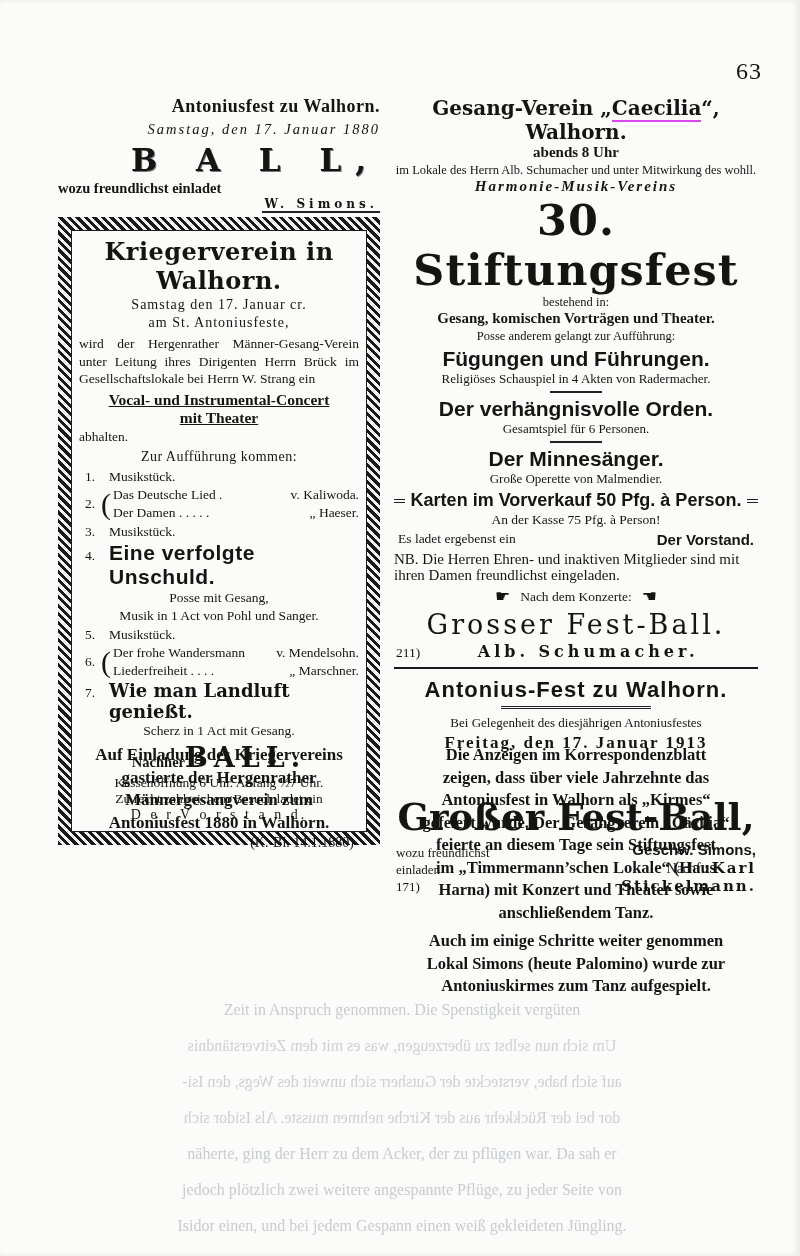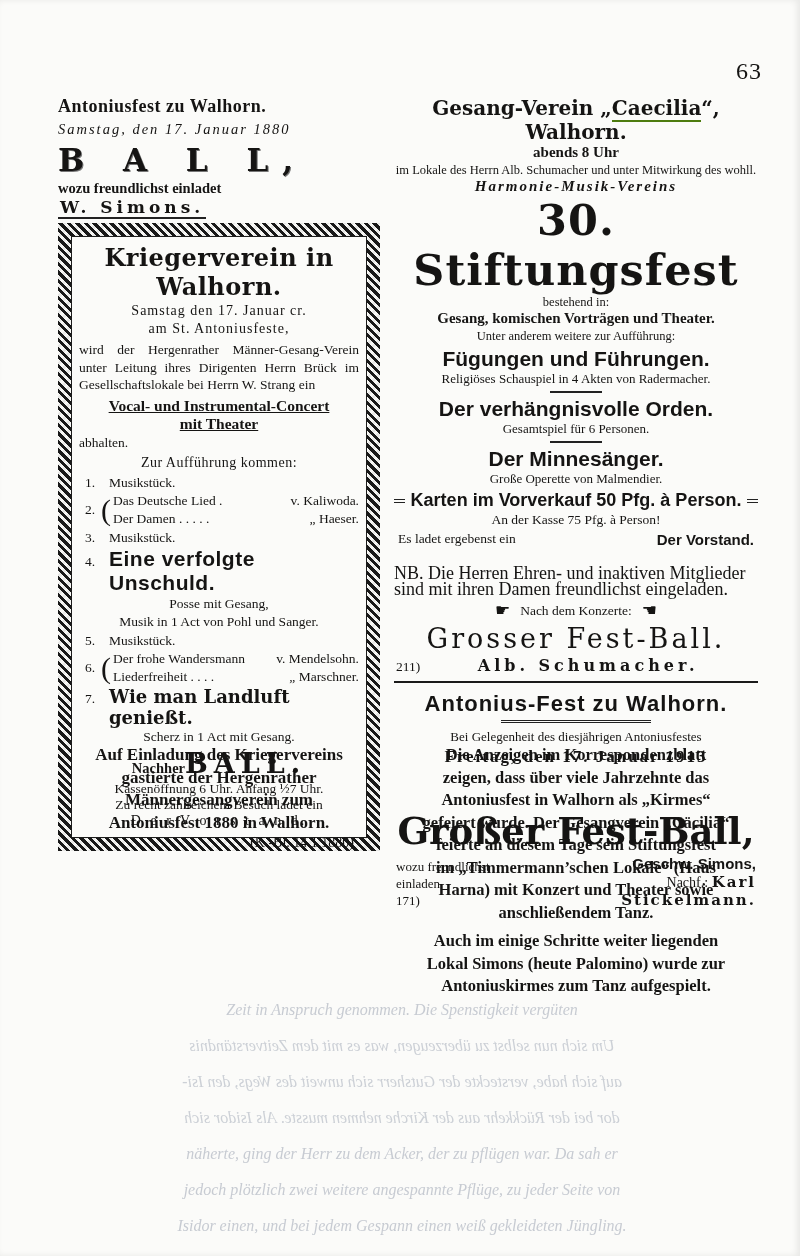--- a/index.html
+++ b/index.html
@@ -8,29 +8,29 @@
     background:#fbfbf9;color:#151413;overflow:hidden;
     font-family:"Liberation Serif", serif;
     box-shadow:inset -3px 0 6px rgba(0,0,0,.08);
   }
   .pageno{position:absolute;top:58px;right:38px;font-size:24px;letter-spacing:1px;}
 
   
   .cols{position:absolute;left:58px;top:96px;width:700px;display:flex;gap:14px;}
   .colL{width:322px;flex:none;}
   .colR{width:364px;flex:none;}
-  .ctr{text-align:left;}
+  .ctr{text-align:right;}
 
   
   .ad1-title{font-size:18px;font-weight:bold;letter-spacing:.5px;}
   .ad1-date{font-size:14.5px;letter-spacing:2px;margin-top:4px;font-style:italic;}
   .ad1-ball{font-size:31px;font-weight:bold;letter-spacing:14px;margin-top:4px;
     font-family:"DejaVu Serif",serif;text-shadow:1px 1px 0 #777;}
   .ad1-invite{font-size:14.5px;font-weight:bold;text-align:left;margin-top:2px;}
-  .ad1-sig{font-size:17px;font-weight:bold;letter-spacing:4px;
+  .ad1-sig{font-size:12px;font-weight:bold;letter-spacing:4px;text-align:right;
     font-family:"DejaVu Serif",serif;}
   .ad1-sig span{border-bottom:2px solid #222;padding:0 2px;}
 
   
   .chain{
     margin-top:6px;
     padding:13px;
     background:
       repeating-linear-gradient(45deg,#191919 0 3px,rgba(250,250,248,.92) 3px 6px),
       repeating-linear-gradient(-45deg,#191919 0 3px,#dcdcd8 3px 6px);
@@ -59,41 +59,41 @@
   .subline{font-size:13.5px;text-align:center;line-height:18px;}
   .nachher-row{display:flex;align-items:baseline;justify-content:center;margin-top:2px;}
   .nachher{font-size:14.5px;font-weight:bold;}
   .ball2{font-size:27px;font-weight:bold;letter-spacing:6px;font-family:"DejaVu Serif",serif;}
   .kasse{font-size:13.5px;text-align:center;margin-top:2px;}
   .kv-invite{font-size:13.5px;text-align:center;}
   .kv-sig{font-size:14px;text-align:center;letter-spacing:3px;}
 
   
   .cae-title{font-size:20px;font-weight:bold;text-align:center;font-family:"DejaVu Serif",serif;}
-  .cae-title .ul{border-bottom:2px solid #4d7c0f;}
+  .cae-title .ul{border-bottom:2px solid #d946ef;}
   .cae-date{font-size:15px;text-align:center;margin-top:6px;}
   .cae-date b{letter-spacing:.5px;}
   .cae-time{font-size:15px;font-weight:bold;text-align:center;}
   .cae-venue{font-size:12.5px;text-align:center;margin-top:2px;}
   .cae-harm{font-size:15px;font-weight:bold;font-style:italic;text-align:center;letter-spacing:2px;}
   .cae-head{font-size:43px;font-weight:bold;text-align:center;line-height:50px;
     font-family:"DejaVu Serif",serif;letter-spacing:1px;}
   .cae-best{font-size:12.5px;text-align:center;}
   .cae-cons{font-size:15px;font-weight:bold;text-align:center;}
   .cae-unter{font-size:12.5px;text-align:center;margin-top:2px;}
   .playt{font-size:21px;font-weight:bold;text-align:center;font-family:"Liberation Sans",sans-serif;margin-top:3px;}
   .plays{font-size:13px;text-align:center;}
   .mini-rule{width:52px;border-top:2px solid #222;margin:4px auto;}
   .flank{display:flex;align-items:center;gap:6px;margin-top:3px;}
   .flank::before,.flank::after{content:"";flex:1;border-top:4px double #222;}
   .flank .txt{font-size:18px;font-weight:bold;font-family:"Liberation Sans",sans-serif;white-space:nowrap;}
   .kasse2{font-size:13.5px;text-align:center;margin-top:1px;}
   .inviterow{display:flex;justify-content:space-between;font-size:13.5px;margin-top:3px;padding:0 4px;}
   .inviterow .vb{font-weight:bold;font-size:15px;font-family:"Liberation Sans",sans-serif;}
-  .nb{font-size:18px;line-height:16px;margin-top:17px;}
+  .nb{font-size:15px;line-height:16px;margin-top:3px;}
   .handrow{display:flex;justify-content:center;align-items:center;gap:10px;font-size:13.5px;margin-top:3px;}
   .hand{font-size:17px;}
   .festball{font-size:27px;text-align:center;letter-spacing:3px;margin-top:2px;font-family:"DejaVu Serif",serif;}
   .schurow{display:flex;align-items:baseline;font-size:13.5px;margin-top:2px;padding:0 2px;}
   .schurow .ref{flex:none;}
   .schurow .sig{flex:1;text-align:center;font-weight:bold;letter-spacing:4px;font-size:16px;
     font-family:"DejaVu Serif",serif;}
   .wide-rule{border-top:2px solid #1a1a1a;margin:6px 0 8px;}
   .anto-title{font-size:22px;font-weight:bold;text-align:center;letter-spacing:1px;
     font-family:"Liberation Sans",sans-serif;}
@@ -112,21 +112,21 @@
   
   .caps{position:absolute;left:58px;top:744px;width:700px;display:flex;gap:14px;}
   .capL{width:322px;flex:none;text-align:center;}
   .capR{width:364px;flex:none;text-align:center;}
   .capline{font-size:17px;font-weight:bold;line-height:22.5px;}
   .capsrc{font-size:14px;text-align:right;padding-right:26px;margin-top:1px;}
   .caprline{font-size:16.5px;font-weight:bold;line-height:22.5px;}
   .cap-gap{height:6px;}
 
   
-  .bleed{position:absolute;left:52px;top:992px;width:700px;font-style:italic;}
+  .bleed{position:absolute;left:52px;top:992px;width:700px;}
   .bline{font-size:16px;line-height:36px;color:#c7cbd2;text-align:center;white-space:nowrap;}
   .mir{transform:scaleX(-1);color:#ccd0d6;}
 </style>
 </head>
 <body>
 
 <div class="page">
 
   <div class="pageno">63</div>
 
@@ -225,21 +225,21 @@
     <div class="colR">
 
       <div>
         <div class="cae-title"><span>Gesang-Verein „</span><span class="ul">Caecilia</span><span>“, Walhorn.</span></div>
         <div class="cae-time">abends 8 Uhr</div>
         <div class="cae-venue">im Lokale des Herrn Alb. Schumacher und unter Mitwirkung des wohll.</div>
         <div class="cae-harm">Harmonie-Musik-Vereins</div>
         <div class="cae-head">30. Stiftungsfest</div>
         <div class="cae-best">bestehend in:</div>
         <div class="cae-cons">Gesang, komischen Vorträgen und Theater.</div>
-        <div class="cae-unter">Unter anderem weitere zur Aufführung:</div>
+        <div class="cae-unter">Posse anderem gelangt zur Aufführung:</div>
 
         <div class="playt">Fügungen und Führungen.</div>
         <div class="plays">Religiöses Schauspiel in 4 Akten von Radermacher.</div>
         <div class="mini-rule"></div>
 
         <div class="playt">Der verhängnisvolle Orden.</div>
         <div class="plays">Gesamtspiel für 6 Personen.</div>
         <div class="mini-rule"></div>
 
         <div class="playt">Der Minnesänger.</div>
@@ -304,21 +304,21 @@
     <div class="capR">
       <div class="caprline">Die Anzeigen im Korrespondenzblatt</div>
       <div class="caprline">zeigen, dass über viele Jahrzehnte das</div>
       <div class="caprline">Antoniusfest in Walhorn als „Kirmes“</div>
       <div class="caprline">gefeiert wurde. Der Gesangverein „Cäcilia“</div>
       <div class="caprline">feierte an diesem Tage sein Stiftungsfest</div>
       <div class="caprline">im „Timmermann’schen Lokale“ (Haus</div>
       <div class="caprline">Harna) mit Konzert und Theater sowie</div>
       <div class="caprline">anschließendem Tanz.</div>
       <div class="cap-gap"></div>
-      <div class="caprline">Auch im einige Schritte weiter liegenden</div>
+      <div class="caprline">Auch im einige Schritte weiter genommen</div>
       <div class="caprline">Lokal Simons (heute Palomino) wurde zur</div>
       <div class="caprline">Antoniuskirmes zum Tanz aufgespielt.</div>
     </div>
   </div>
 
   <div class="bleed">
     <div class="bline">Zeit in Anspruch genommen. Die Spenstigkeit vergüten</div>
     <div class="bline mir">Um sich nun selbst zu überzeugen, was es mit dem Zeitverständnis</div>
     <div class="bline mir">auf sich habe, versteckte der Gutsherr sich unweit des Wegs, den Isi-</div>
     <div class="bline mir">dor bei der Rückkehr aus der Kirche nehmen musste. Als Isidor sich</div>

